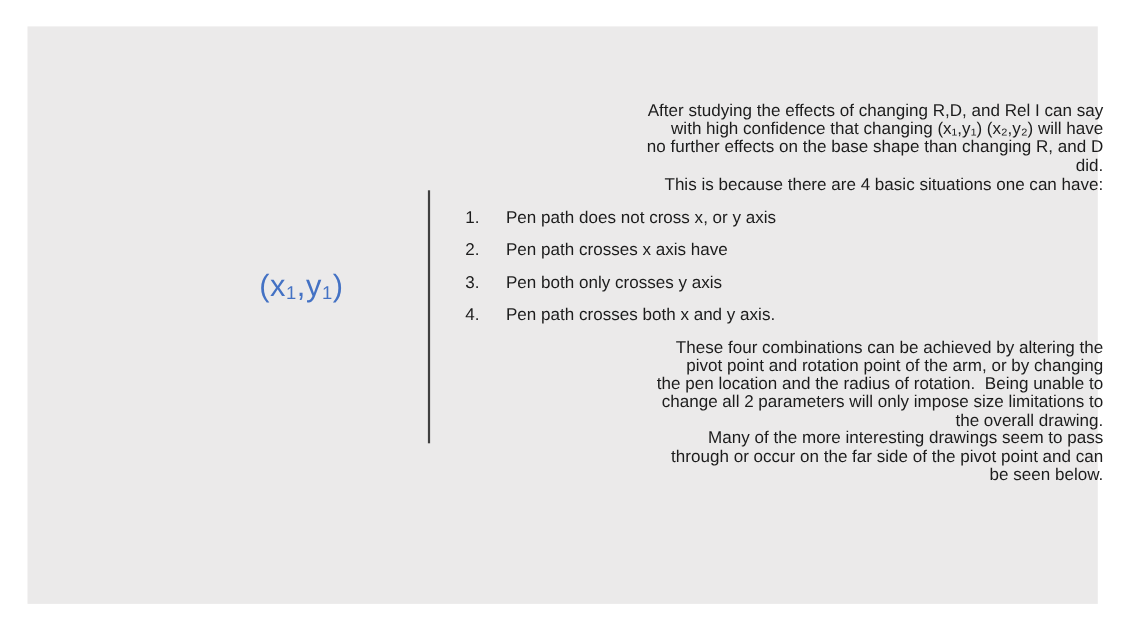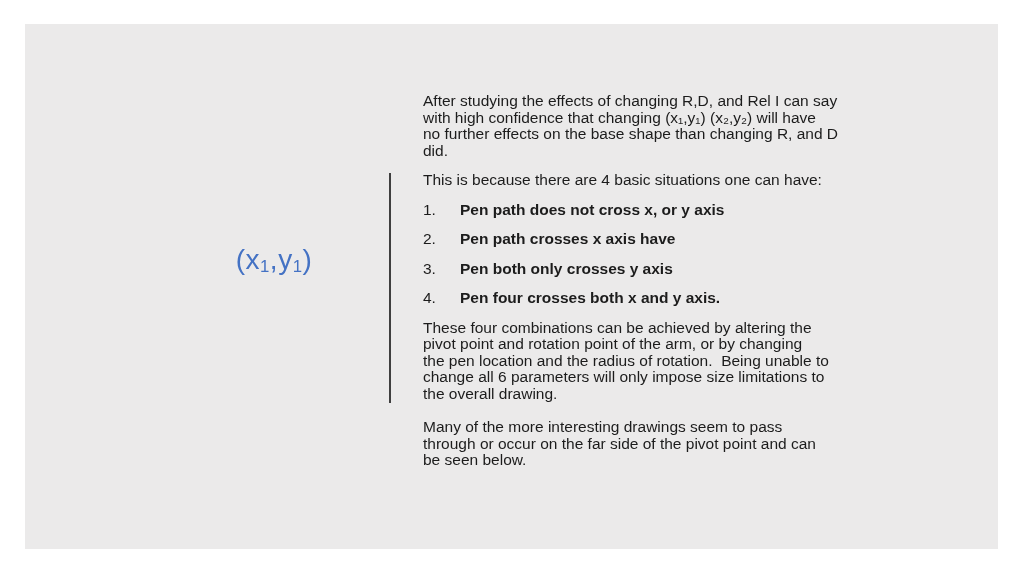--- a/index.html
+++ b/index.html
@@ -57,37 +57,37 @@
     left: 398px;
     top: 69px;
     width: 580px;
     color: #1c1c1c;
     font-size: 15.5px;
     line-height: 16.5px;
   }
   .body-col p {
     margin: 0;
     white-space: pre-wrap;
+    text-align: right;
   }
-  .body-col p.spaced   { margin-top: 13px; }
-  .body-col p.spaced-lg{ margin-top: 17px; }
+  .body-col p.spaced   { margin-top: 2px; }
+  .body-col p.spaced-lg{ }
   .num-list {
     margin-top: 13px;
   }
   .num-row {
     display: flex;
     margin-bottom: 13px;
   }
   .num-row .num {
     flex: 0 0 37px;
   }
   .num-row .item-text {
     flex: 1;
     white-space: pre-wrap;
-    font-weight: bold;
   }
 </style>
 </head>
 <body>
 
 <div class="page">
   <div class="slide">
 
     <div class="coords">
       <div><span>(x</span><sub>1</sub><span>,y</span><sub>1</sub><span>)</span></div>
@@ -110,28 +110,28 @@
         <div class="num-row">
           <span class="num">2.</span>
           <span class="item-text">Pen path crosses x axis have</span>
         </div>
         <div class="num-row">
           <span class="num">3.</span>
           <span class="item-text">Pen both only crosses y axis</span>
         </div>
         <div class="num-row">
           <span class="num">4.</span>
-          <span class="item-text">Pen four crosses both x and y axis.</span>
+          <span class="item-text">Pen path crosses both x and y axis.</span>
         </div>
       </div>
 
       <p class="spaced">These four combinations can be achieved by altering the
 pivot point and rotation point of the arm, or by changing
 the pen location and the radius of rotation.  Being unable to
-change all 6 parameters will only impose size limitations to
+change all 2 parameters will only impose size limitations to
 the overall drawing.</p>
       <p class="spaced-lg">Many of the more interesting drawings seem to pass
 through or occur on the far side of the pivot point and can
 be seen below.</p>
     </div>
 
   </div>
 </div>
 
 </body></html>

